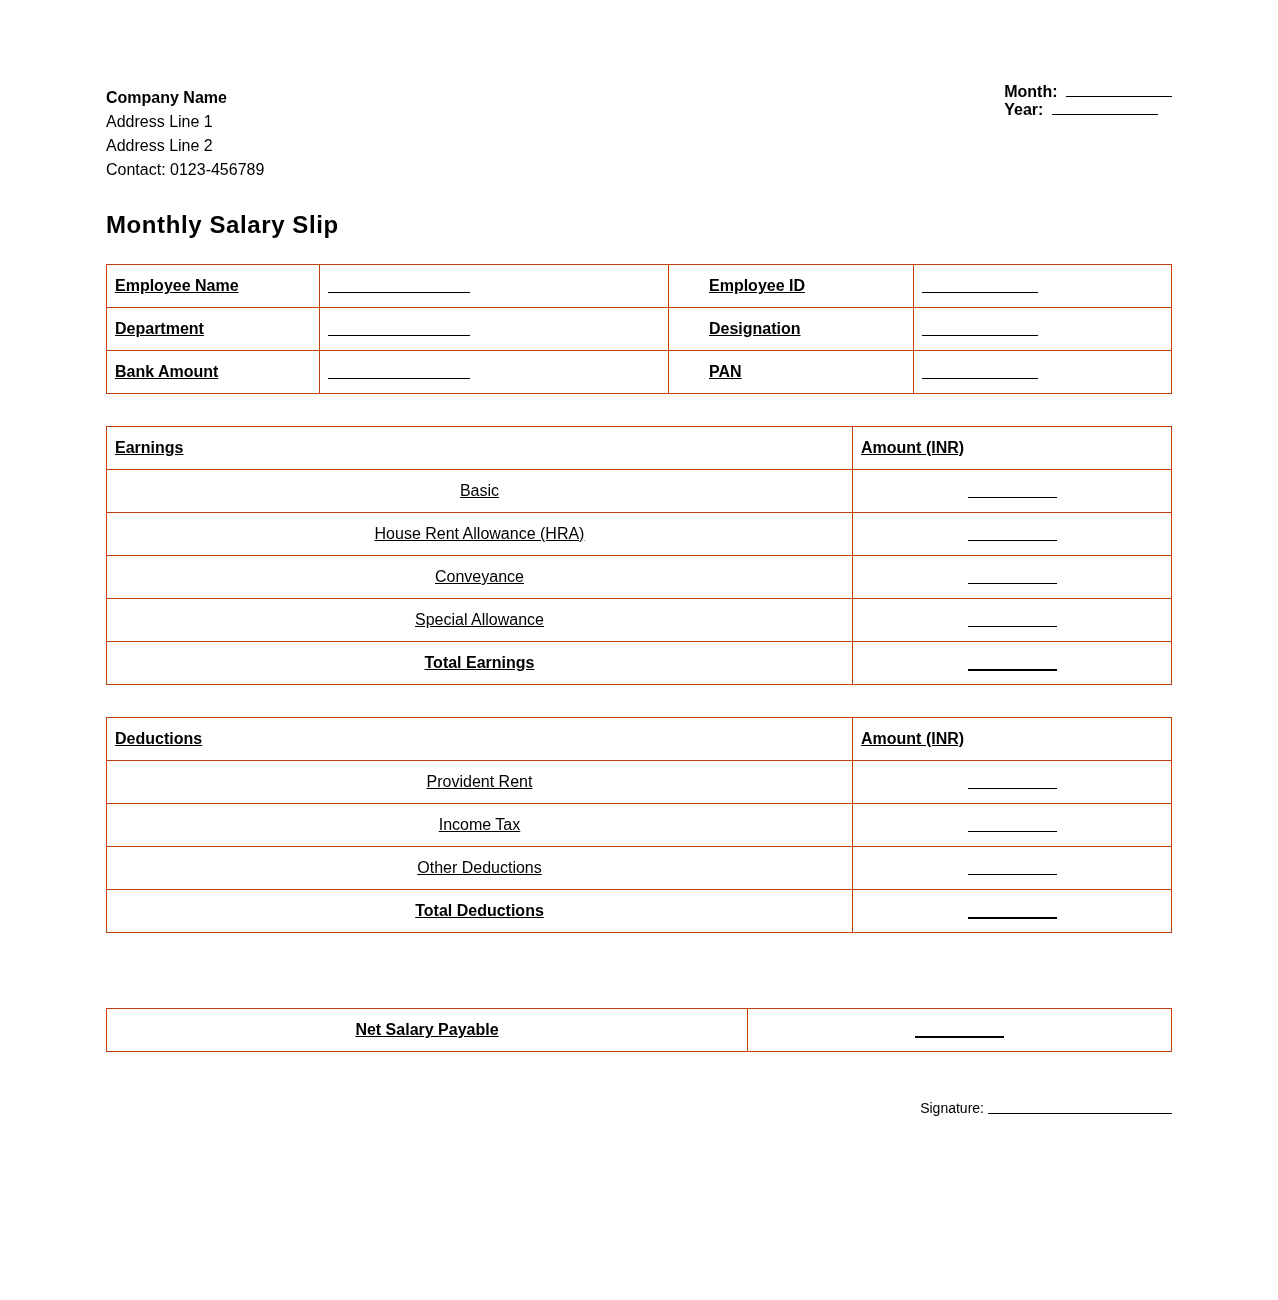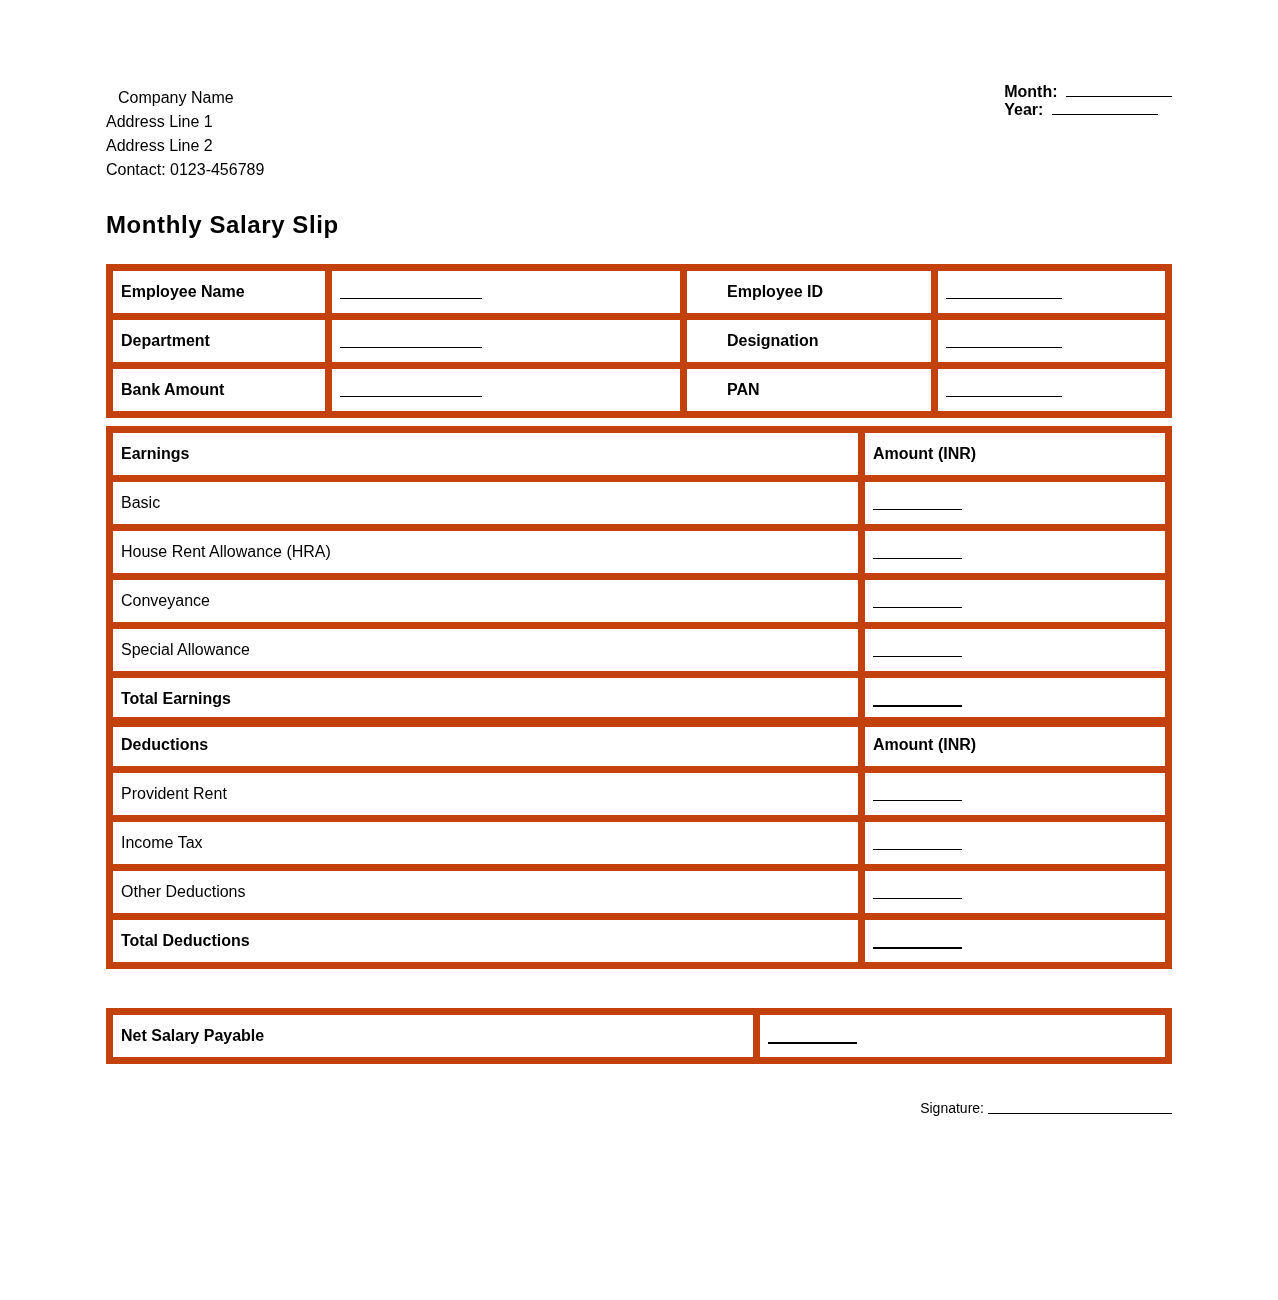--- a/index.html
+++ b/index.html
@@ -1,26 +1,26 @@
 <!DOCTYPE html>
 <html><head>
 <meta charset="utf-8">
 <style>
   html, body { margin:0; padding:0; background:#ffffff; }
   body { width:1278px; height:1300px; position:relative; font-family:"Liberation Sans", sans-serif; color:#000; font-size:16px; }
   .page { position:absolute; left:106px; top:0; width:1066px; }
   .company { position:absolute; left:0; top:86px; line-height:24px; }
-  .company .name { font-weight:normal;margin-left:12px; }
+  .company .name { font-weight:bold; }
   .period { position:absolute; right:0; top:83px; font-weight:bold; line-height:18px; }
   .period .blank { display:inline-block; border-bottom:1px solid #000; height:12px; vertical-align:baseline; }
   .title { position:absolute; left:0; width:1066px; top:211px; text-align:left; font-weight:bold; font-size:24px; letter-spacing:0.6px; }
   table { border-collapse:collapse; width:1066px; position:absolute; left:0; }
-  td { border:7px solid #c2410c; height:42px; padding:0 8px; font-size:16px; vertical-align:middle; }
+  td { border:1px solid #c2410c; height:42px; padding:0 8px; font-size:16px; vertical-align:middle;text-decoration:underline; }
   .b { font-weight:bold; }
-  .r { text-align:left; }
+  .r { text-align:center; }
   .line { display:inline-block; border-bottom:1px solid #000; vertical-align:middle; position:relative; top:6px; }
   .line.thick { border-bottom:2px solid #000; }
   .emp td.l1 { width:196px; }
   .emp td.v1 { width:332px; }
   .emp td.l2 { width:196px;padding-left:40px; }
   .sig { position:absolute; right:0; top:1100px; font-size:14px; }
   .sig .line { width:184px; top:4px; margin-left:4px; }
 </style>
 </head>
 <body>

